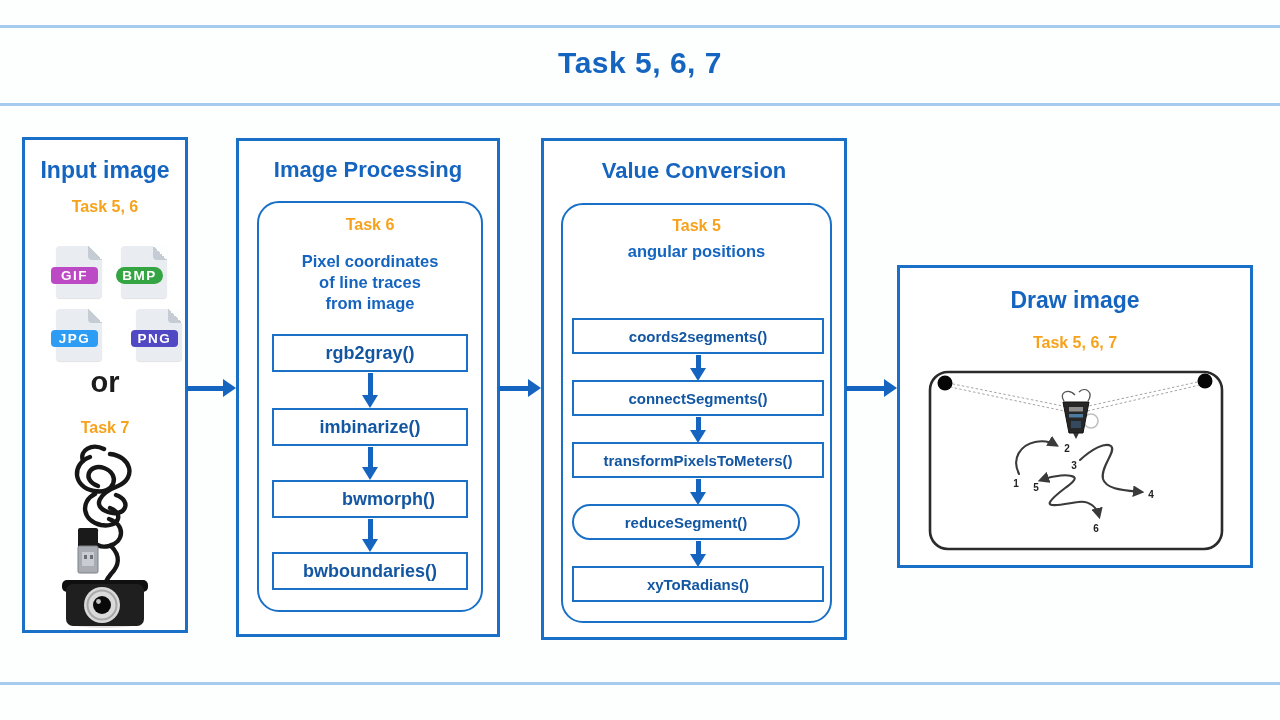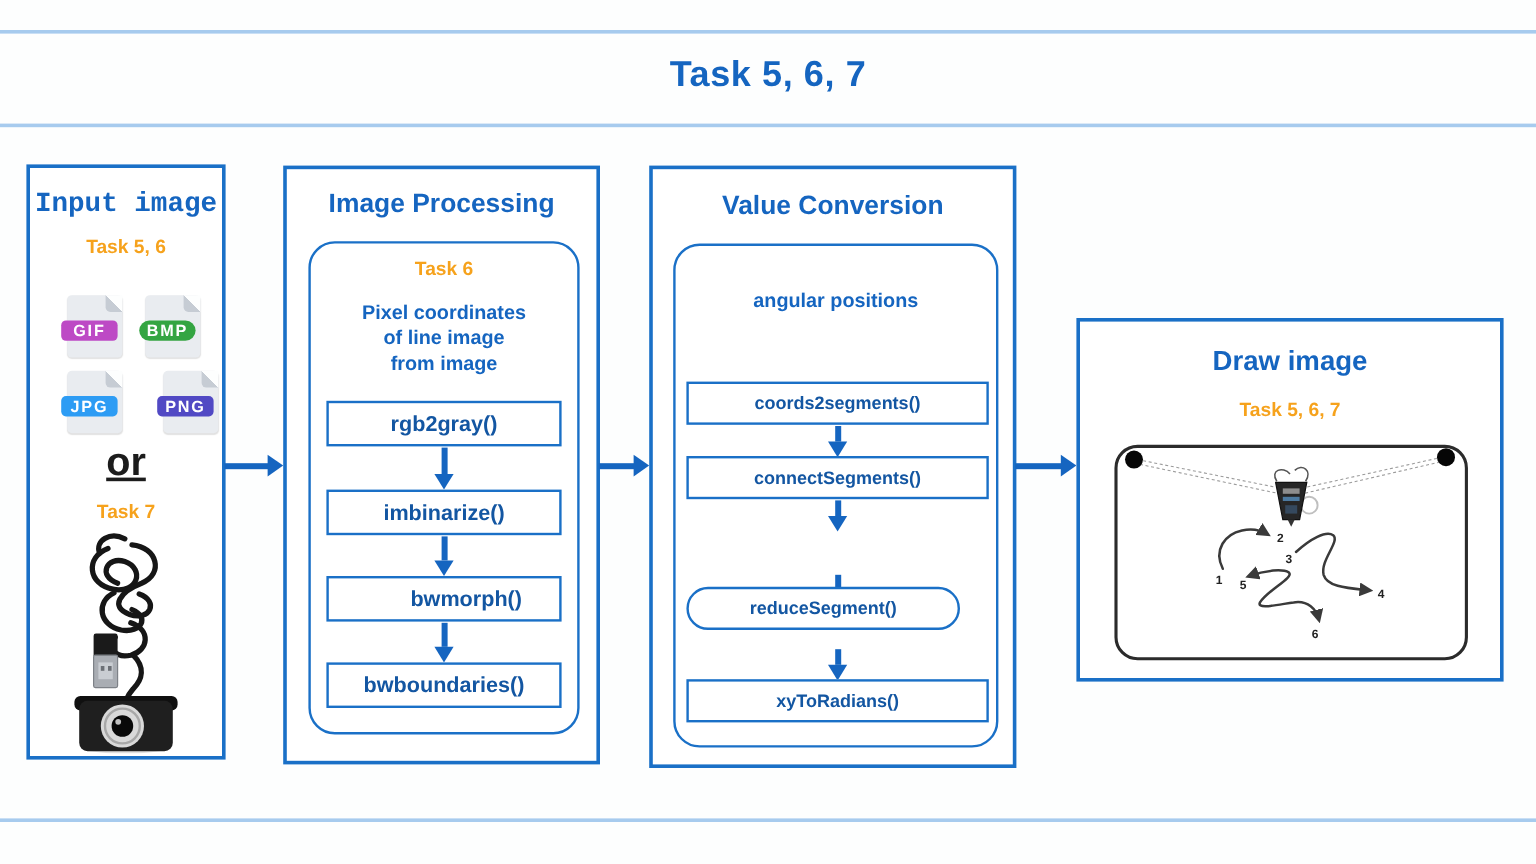--- a/index.html
+++ b/index.html
@@ -45,32 +45,32 @@
   .fpage { position:absolute; left:5px; right:1px; top:0; bottom:2px;
            background:#e9ecf0; border-radius:4px; box-shadow:0 1px 1px rgba(0,0,0,.12); }
   .ffold { position:absolute; top:0; right:0; width:14px; height:14px;
            background:linear-gradient(to bottom left, #fdfefe 0 50%, #c6ccd4 50% 100%);
            border-radius:0 0 0 4px; }
   .fband { position:absolute; left:0; right:5px; top:21px; height:17px; border-radius:4px;
            display:flex; align-items:center; justify-content:center;
            color:#fff; font-size:13.5px; font-weight:bold; letter-spacing:1.5px; }
 
   .or-label { position:absolute; left:0; width:100%; text-align:center;
-              font-size:33px; font-weight:bold; color:#1c1c1c;text-decoration:underline; }
+              font-size:29px; font-weight:bold; color:#1c1c1c; }
 </style>
 </head>
 <body>
 
 <div class="divider" style="top:25px"></div>
 <div class="page-title">Task 5, 6, 7</div>
 <div class="divider" style="top:103px"></div>
 <div class="divider" style="top:682px"></div>
 
 <div class="col-box" style="left:22px; top:137px; width:166px; height:496px;">
-  <div class="col-title" style="top:17px; font-size:23px;font-family:Liberation Mono, monospace;">Input image</div>
+  <div class="col-title" style="top:17px; font-size:23px;">Input image</div>
   <div class="task-label" style="top:58px;">Task 5, 6</div>
 
   <div class="ficon" style="left:26px; top:106px;">
     <div class="fpage">
         <div class="ffold"></div>
       </div>
     <div class="fband" style="background-color: rgb(189, 74, 197);">
       <span>GIF</span>
     </div>
   </div>
@@ -135,21 +135,21 @@
     <div class="hhead" style="left:36px;"></div>
 </div>
 
 <div class="col-box" style="left:236px; top:138px; width:264px; height:499px;">
   <div class="col-title" style="top:16px; font-size:22px;">Image Processing</div>
 
   <div class="inner-round" style="left:18px; top:60px; width:226px; height:411px;">
     <div class="task-label" style="top:13px;">Task 6</div>
     <div class="desc" style="top:48px;">
       <div>Pixel coordinates</div>
-      <div>of line image</div>
+      <div>of line traces</div>
       <div>from image</div>
     </div>
 
     <div class="fn-box fn-lg" style="left:13px; top:131px; width:196px; height:38px;">rgb2gray()</div>
     <div class="varrow" style="left:103px; top:170px;">
       <div class="vline" style="height:22px;"></div>
         <div class="vhead" style="top:22px;"></div>
     </div>
     <div class="fn-box fn-lg" style="left:13px; top:205px; width:196px; height:38px;">imbinarize()</div>
     <div class="varrow" style="left:103px; top:244px;">
@@ -167,39 +167,41 @@
 
 <div class="harrow" style="left:499px; top:379px; width:42px;">
   <div class="hline" style="width:30px;"></div>
     <div class="hhead" style="left:29px;"></div>
 </div>
 
 <div class="col-box" style="left:541px; top:138px; width:306px; height:502px;">
   <div class="col-title" style="top:17px; font-size:22px;">Value Conversion</div>
 
   <div class="inner-round" style="left:17px; top:62px; width:271px; height:420px;">
+    <div class="task-label" style="top:12px;">Task 5</div>
     <div class="desc" style="top:36px; line-height:20.5px;">
       <div>angular positions</div>
     </div>
 
     <div class="fn-box fn-sm" style="left:9px; top:113px; width:252px; height:36px;">coords2segments()</div>
     <div class="varrow" style="left:127px; top:150px;">
       <div class="vline" style="height:13px;"></div>
         <div class="vhead" style="top:13px;"></div>
     </div>
     <div class="fn-box fn-sm" style="left:9px; top:175px; width:252px; height:36px;">connectSegments()</div>
     <div class="varrow" style="left:127px; top:212px;">
       <div class="vline" style="height:13px;"></div>
         <div class="vhead" style="top:13px;"></div>
     </div>
+    <div class="fn-box fn-sm" style="left:9px; top:237px; width:252px; height:36px;">transformPixelsToMeters()</div>
     <div class="varrow" style="left:127px; top:274px;">
       <div class="vline" style="height:13px;"></div>
         <div class="vhead" style="top:13px;"></div>
     </div>
-    <div class="fn-box fn-sm" style="left:9px; top:284px; width:228px; height:36px;border-radius:18px;">reduceSegment()</div>
+    <div class="fn-box fn-sm" style="left:9px; top:299px; width:228px; height:36px;border-radius:18px;">reduceSegment()</div>
     <div class="varrow" style="left:127px; top:336px;">
       <div class="vline" style="height:13px;"></div>
         <div class="vhead" style="top:13px;"></div>
     </div>
     <div class="fn-box fn-sm" style="left:9px; top:361px; width:252px; height:36px;">xyToRadians()</div>
   </div>
 </div>
 
 <div class="harrow" style="left:846px; top:379px; width:51px;">
   <div class="hline" style="width:39px;"></div>

